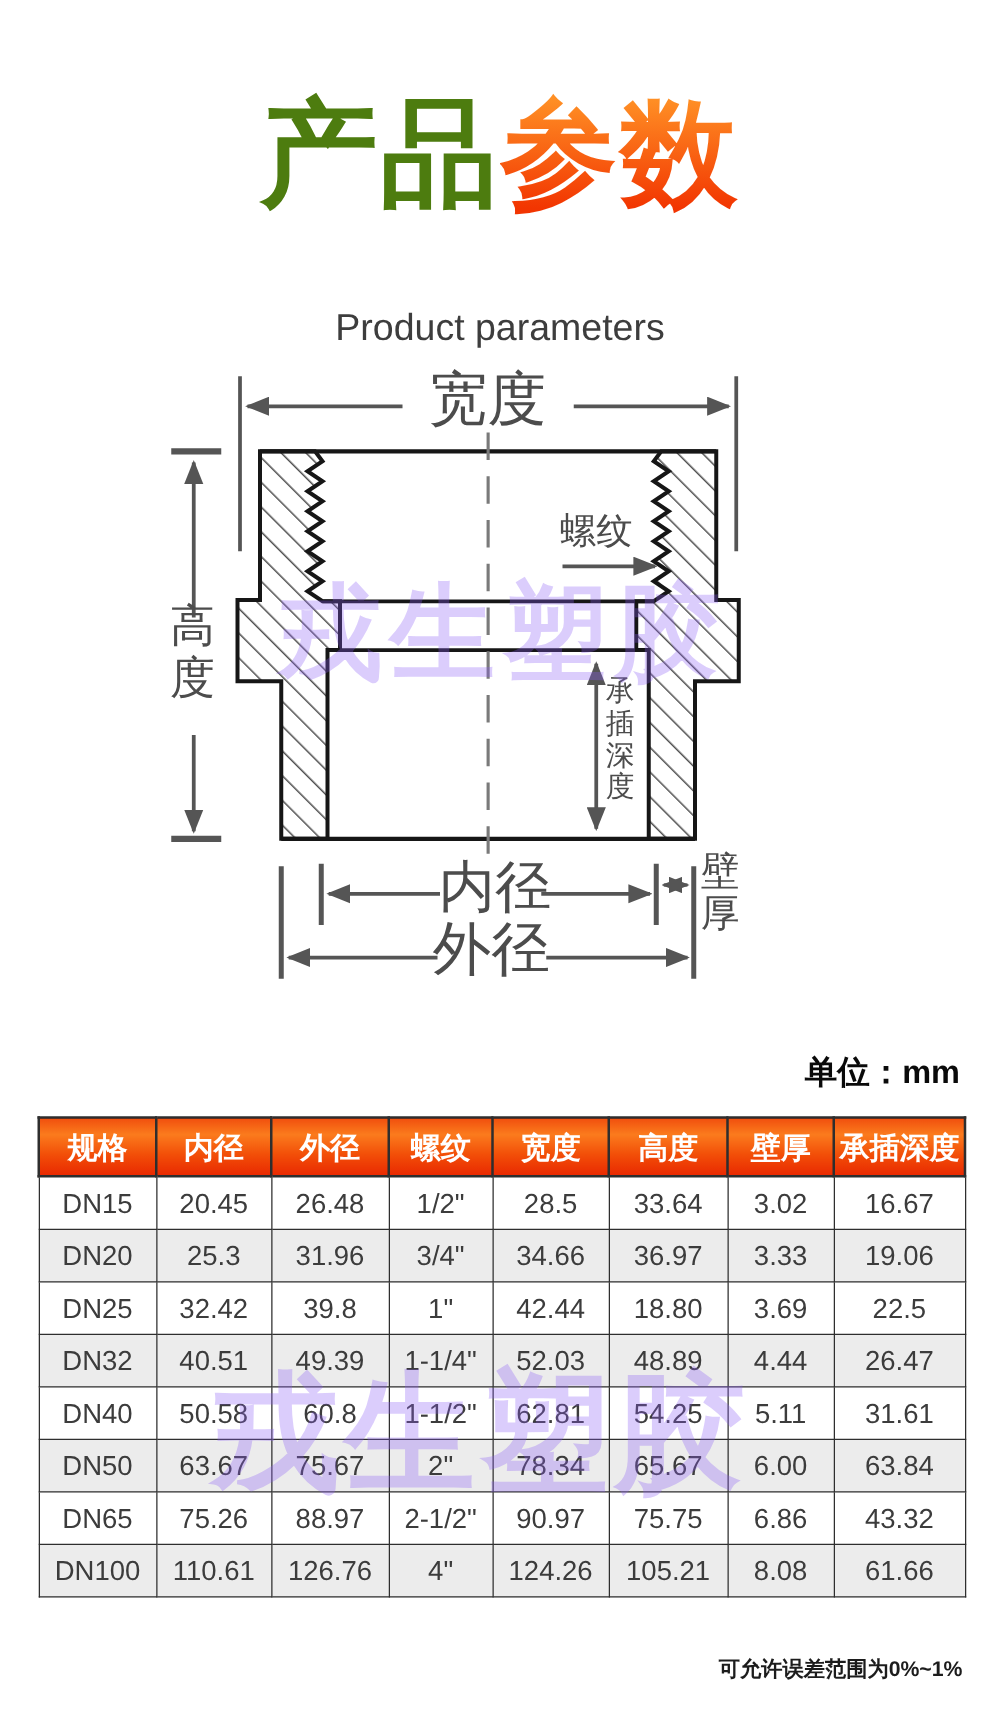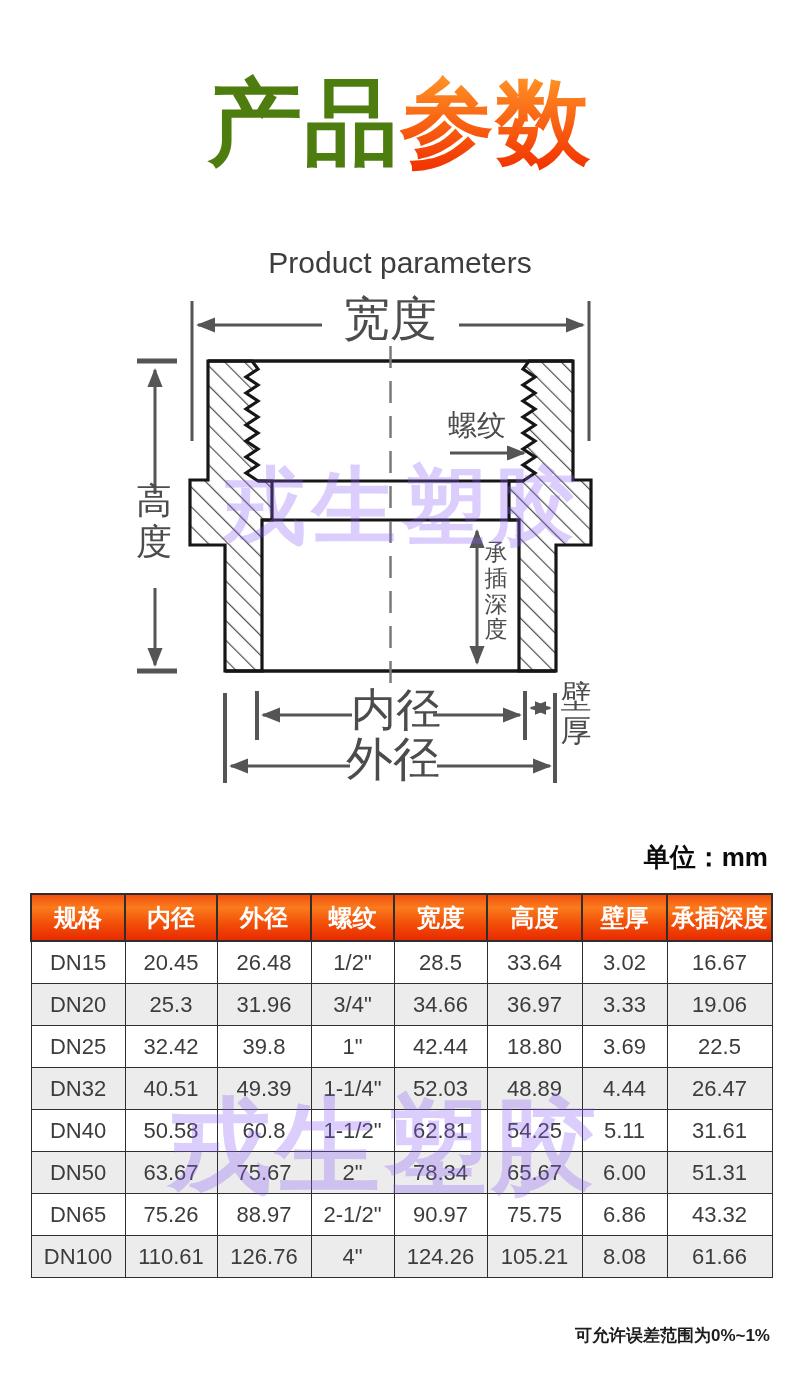--- a/index.html
+++ b/index.html
@@ -209,21 +209,21 @@
         <td>31.61</td>
       </tr>
       <tr>
         <td>DN50</td>
         <td>63.67</td>
         <td>75.67</td>
         <td>2"</td>
         <td>78.34</td>
         <td>65.67</td>
         <td>6.00</td>
-        <td>51.31</td>
+        <td>63.84</td>
       </tr>
       <tr>
         <td>DN65</td>
         <td>75.26</td>
         <td>88.97</td>
         <td>2-1/2"</td>
         <td>90.97</td>
         <td>75.75</td>
         <td>6.86</td>
         <td>43.32</td>

